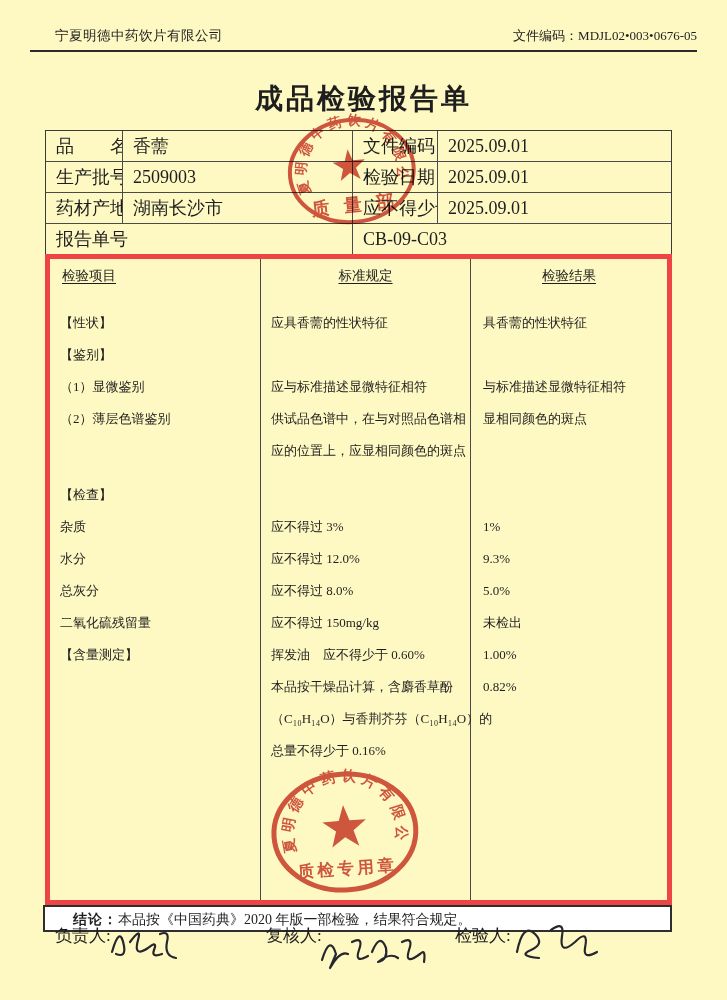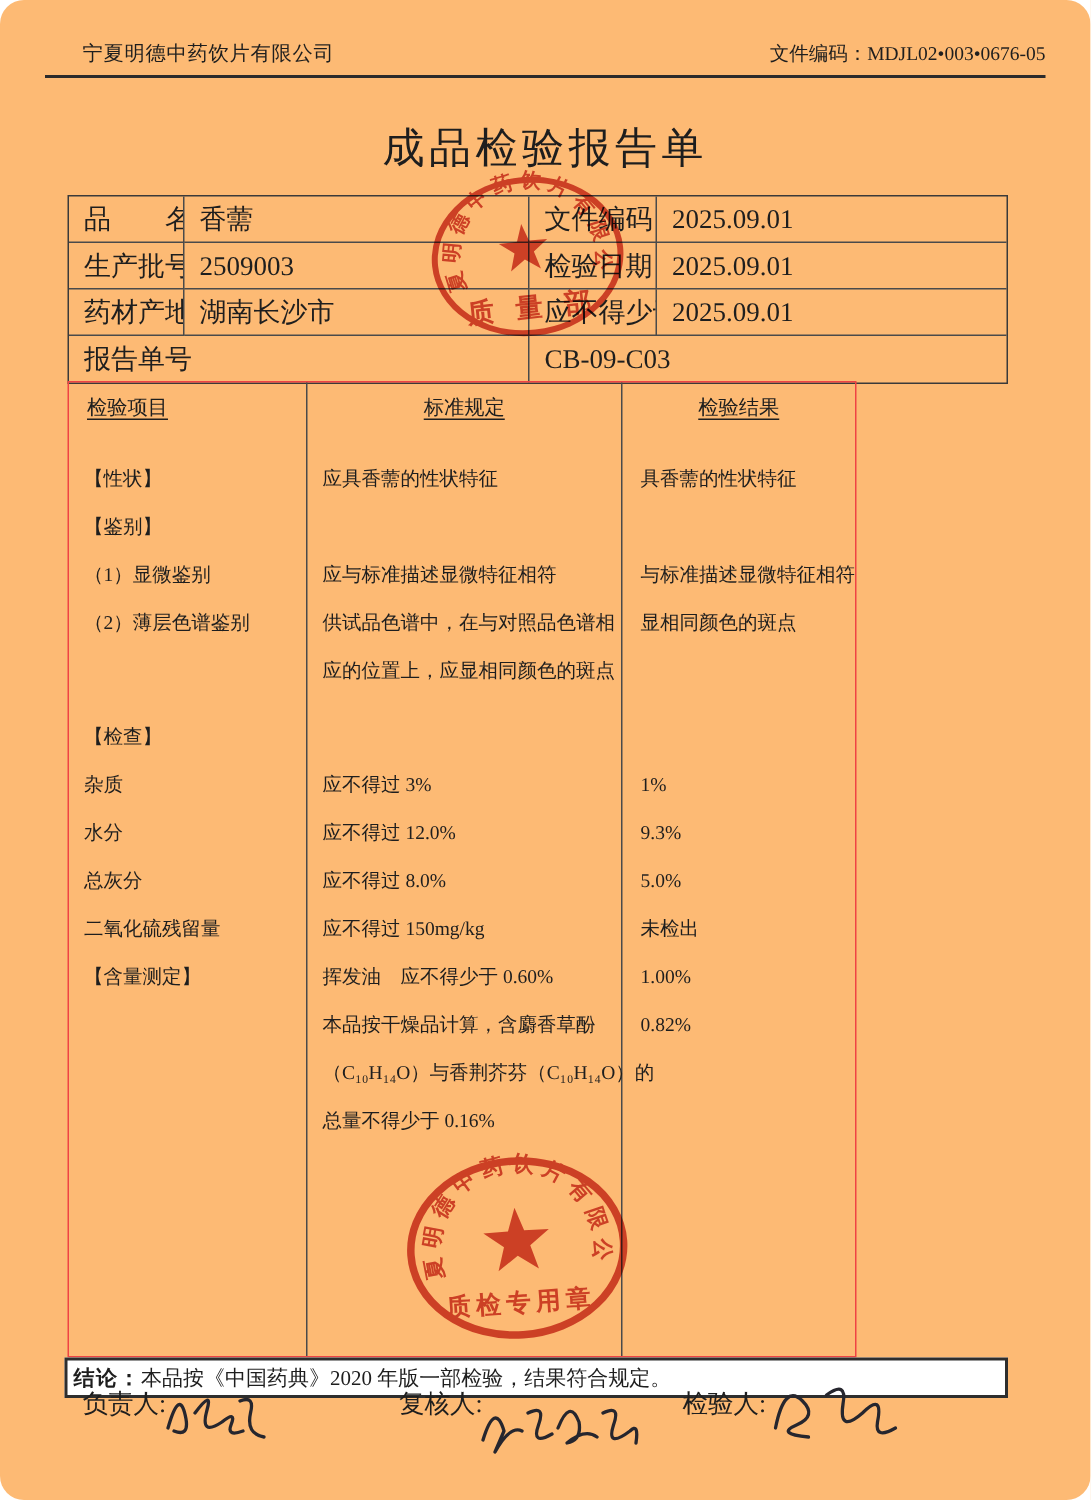--- a/index.html
+++ b/index.html
@@ -1,48 +1,48 @@
 <!DOCTYPE html>
 <html><head>
 <meta charset="utf-8">
 <style>
   html,body{margin:0;padding:0;background:#fff;}
   .page{
-    position:relative; width:727px; height:1000px; background:#fdba74;
-    font-family:"Liberation Serif","DejaVu Serif",serif; color:#1e1e1e; overflow:hidden;border-radius:16px;
+    position:relative; width:727px; height:1000px; background:#fef9c3;
+    font-family:"Liberation Serif","DejaVu Serif",serif; color:#1e1e1e; overflow:hidden;
   }
   
   .company{position:absolute; left:55px; top:27px; font-size:13.5px; letter-spacing:.5px;}
   .doccode{position:absolute; right:30px; top:27px; font-size:13px;}
   .toprule{position:absolute; left:30px; top:50px; width:667px; border-top:2px solid #2b2b2b;}
   .title{position:absolute; left:0; top:80px; width:100%; text-align:center;
-         font-size:28px; font-weight:normal; letter-spacing:3px;}
+         font-size:28px; font-weight:bold; letter-spacing:3px;}
   
   .infotable{position:absolute; left:45px; top:130px; width:627px; border:1px solid #3a3a3a; box-sizing:border-box;}
   .irow{display:grid; grid-template-columns:77px 230px 85px 233px; height:31px; line-height:30px; font-size:18px;}
   .icell{border-right:1px solid #4a4a4a; border-bottom:1px solid #4a4a4a; padding-left:10px; box-sizing:border-box; white-space:nowrap; overflow:hidden;}
   .icell.last{border-right:none;}
   .irow.lastrow .icell{border-bottom:none;}
   .span2a{grid-column:1/3;} .span2b{grid-column:3/5;}
   
-  .maintable{position:absolute; left:45px; top:254px; width:526px; height:651px;
-             border:1px solid #ef4444; box-sizing:border-box; display:flex;}
+  .maintable{position:absolute; left:45px; top:254px; width:627px; height:651px;
+             border:5px solid #ef4444; box-sizing:border-box; display:flex;}
   .tcol{box-sizing:border-box; border-right:1px solid #4a4a4a;}
   .tcol:last-child{border-right:none;}
   .tcol1{width:211px;} .tcol2{width:210px;} .tcol3{flex:1;}
   .thead{height:48px; padding-top:8px; box-sizing:border-box; font-size:13.5px;}
   .thead span{text-decoration:underline; text-underline-offset:3px;}
   .thead.left{padding-left:12px;}
   .thead.center{text-align:center;}
   .tline{height:32px; line-height:32px; font-size:13px; padding-left:10px; white-space:nowrap;}
   .tcol3 .tline{padding-left:12px;}
   .tline.gap{margin-top:12px;}
   
   .conclusion{position:absolute; left:43px; top:905px; width:629px; height:27px; line-height:25px;
-              border:2px solid #2e2e2e; box-sizing:border-box; font-size:14px; padding-left:4px; background:#fff;}
+              border:2px solid #2e2e2e; box-sizing:border-box; font-size:14px; padding-left:28px; background:#fff;}
   .conclusion b{letter-spacing:1px;}
   
   .sigrow{position:absolute; left:0; top:918px; width:630px; height:68px; font-size:17px;}
   .siglabel{position:absolute; top:6px;}
   .sig-svg{position:absolute;}
   .sig-svg path{fill:none; stroke:#26262e; stroke-width:2.2; stroke-linecap:round; stroke-linejoin:round;}
   
   .stamp{position:absolute; opacity:.85; mix-blend-mode:multiply;}
   .stamp svg{overflow:visible;}
   .stamp .ring{fill:none; stroke:currentColor;}

